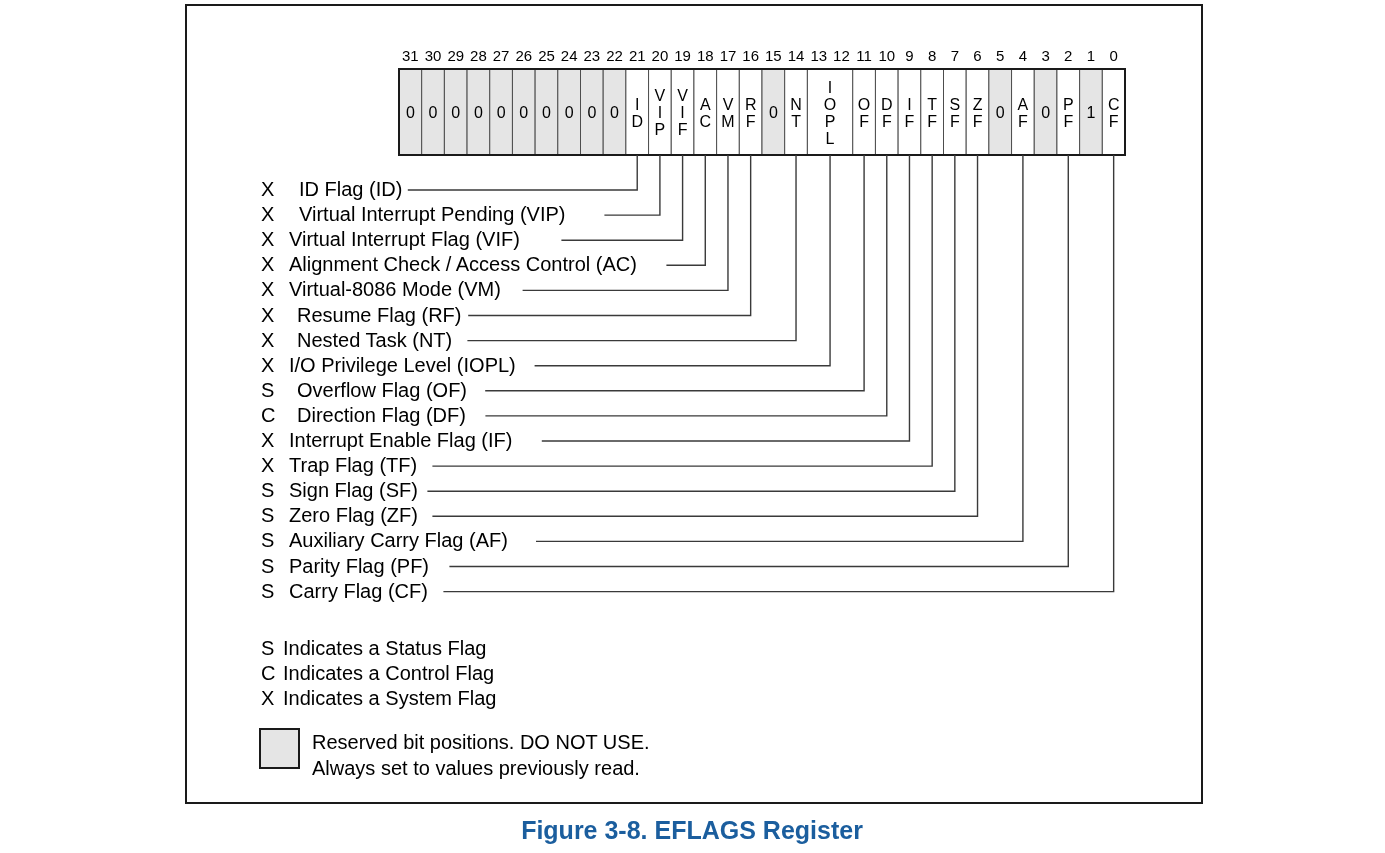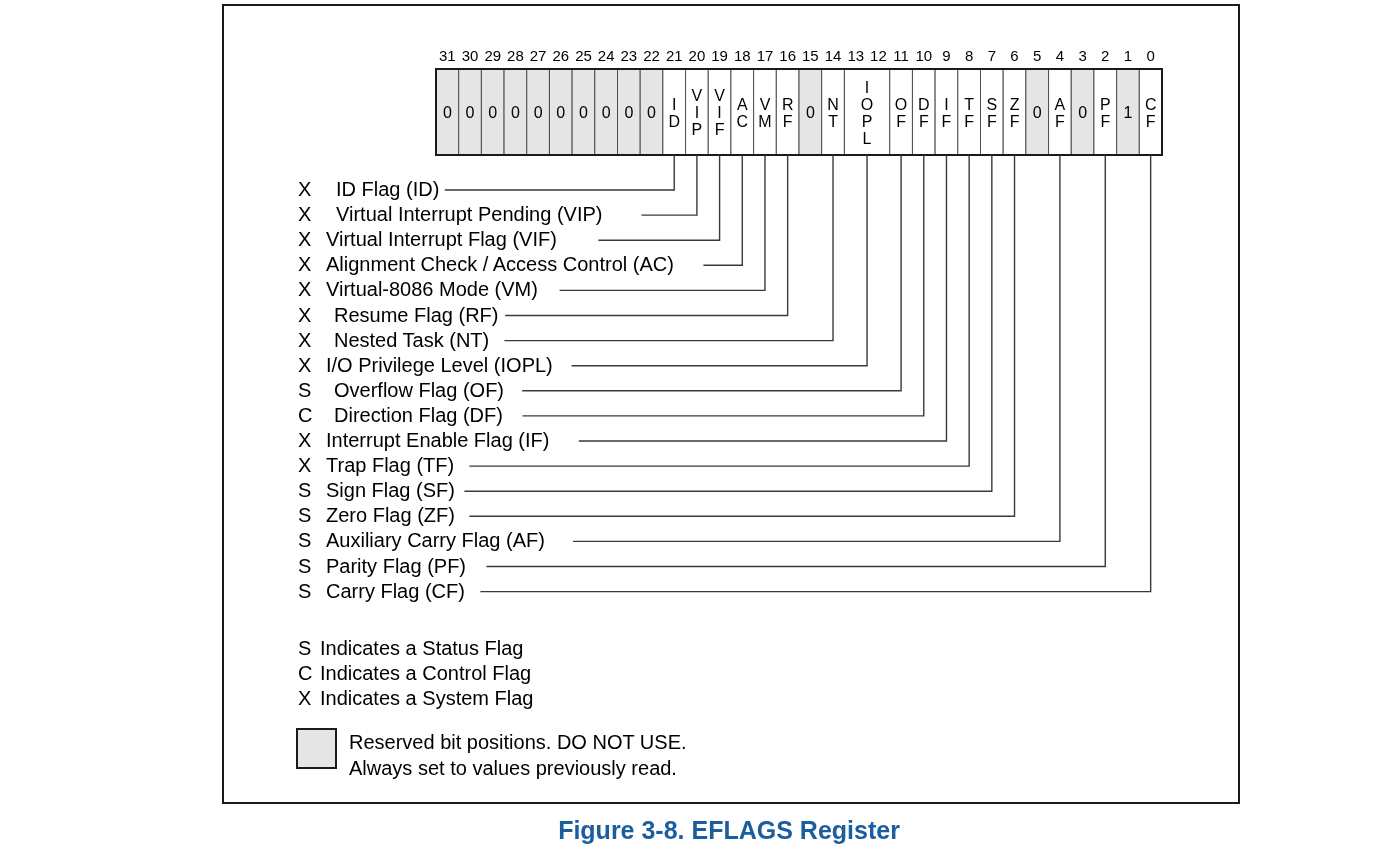--- a/index.html
+++ b/index.html
@@ -13,21 +13,20 @@
     font-family: "Liberation Sans", sans-serif;
     color: #000000;
     overflow: hidden;
     position: relative;
   }
   #figure-root {
     position: absolute;
     left: 0; top: 0;
     width: 1234px;
     height: 853px;
-    margin-left: 37px;
   }
   svg#eflags-svg {
     display: block;
     width: 1385px;
     height: 853px;
   }
   .frame-rect {
     fill: #ffffff;
     stroke: #1a1a1a;
     stroke-width: 2;

